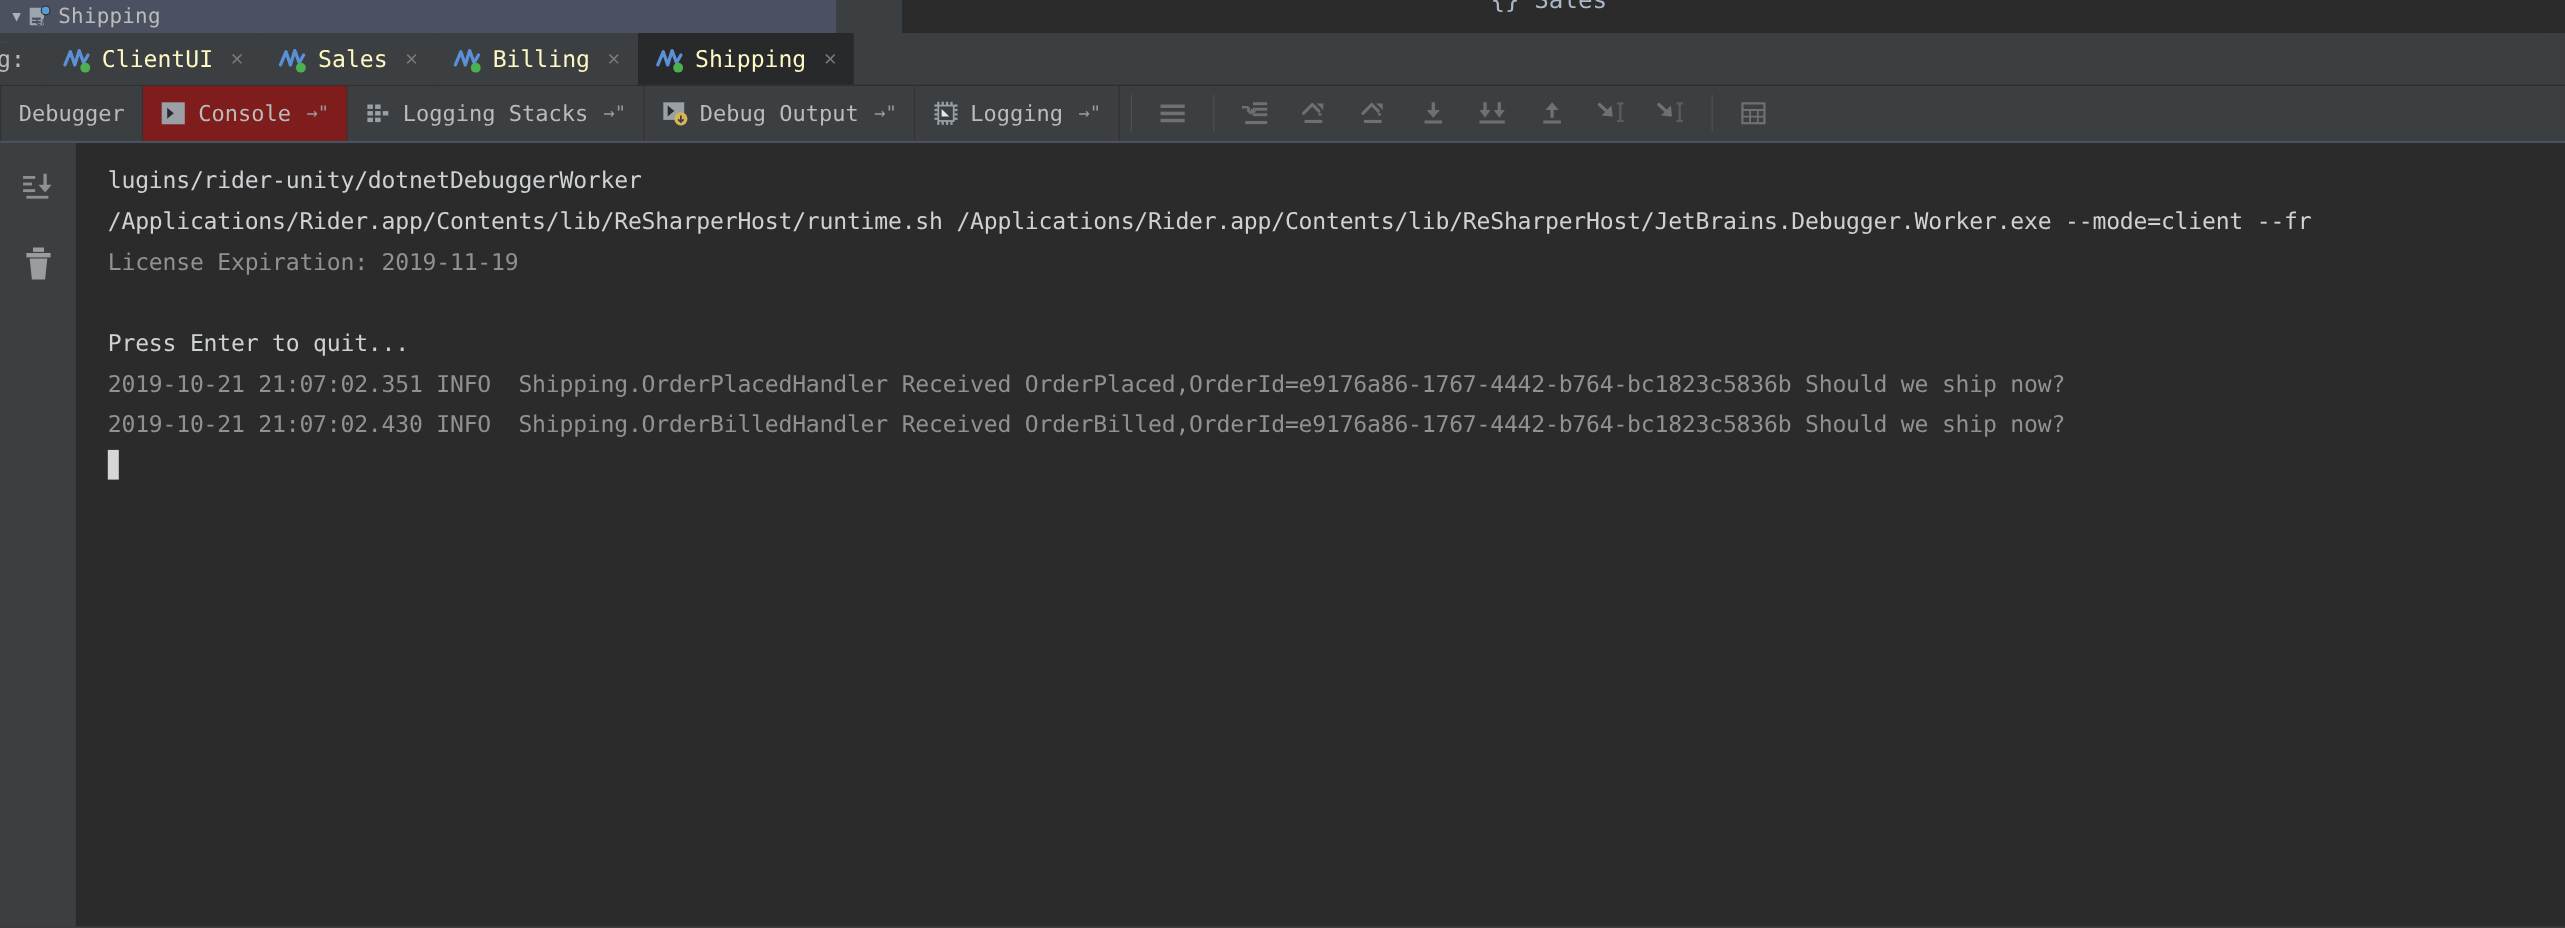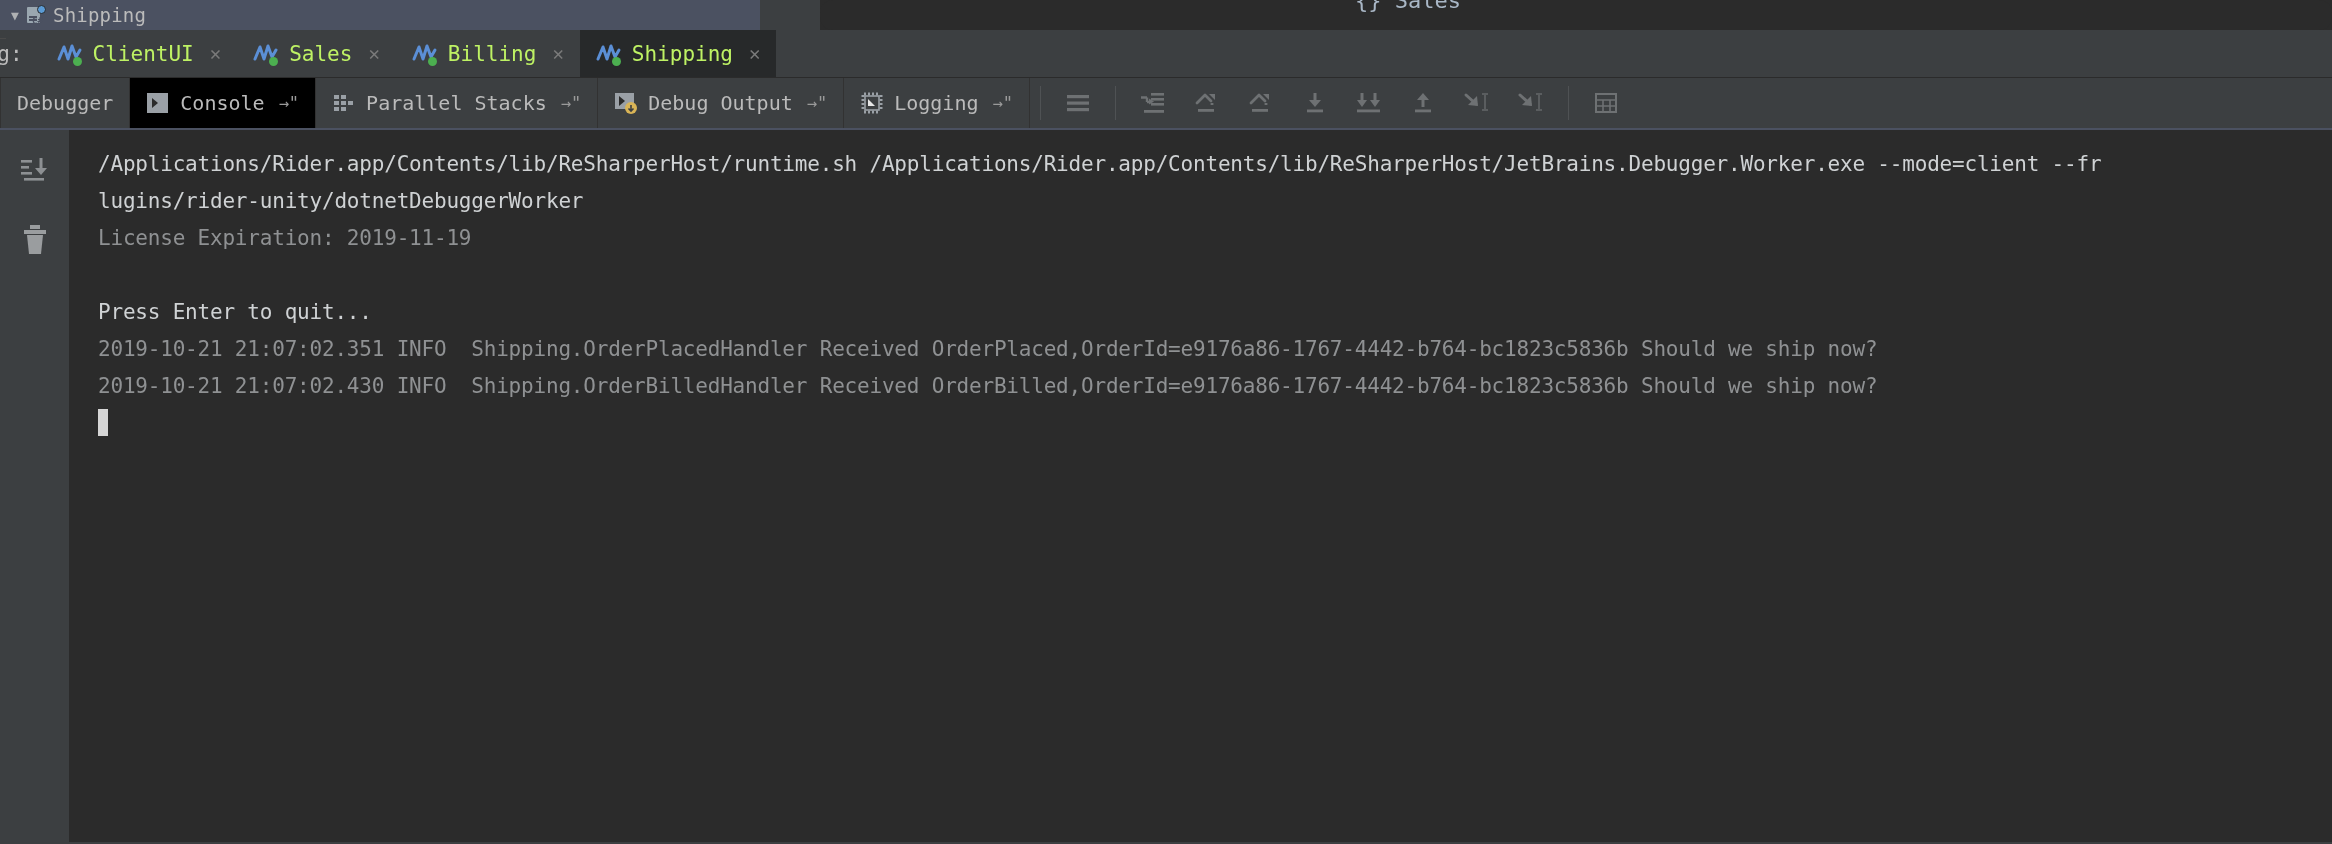--- a/index.html
+++ b/index.html
@@ -112,21 +112,21 @@
     width: 26px; height: 24px;
     position: relative; flex: 0 0 auto;
   }
   .wave-icon svg { display: block; }
   .wave-icon .runled {
     position: absolute; right: 1px; bottom: 0px;
     width: 9px; height: 9px; border-radius: 50%;
     background: #4caf50;
   }
   .session-name {
-    color: #bef264;
+    color: #fef9c3;
     font-size: 21px;
     white-space: nowrap;
   }
   .tab-close {
     color: #7a7a7a;
     font-size: 19px;
     margin-left: 6px;
     line-height: 1;
   }
 
@@ -142,21 +142,21 @@
     display: flex; align-items: center;
     gap: 10px;
     padding: 0 16px;
     border-right: 1px solid #323232;
     color: #bbbbbb;
     font-size: 20px;
     white-space: nowrap;
     justify-content: center;
   }
   .tb-tab:first-child { border-left: 1px solid #323232; }
-  .tb-tab.active { background: #000000; }
+  .tb-tab.active { background: #7f1d1d; }
   .tb-pin {
     color: #9a9a9a;
     font-size: 17px;
     margin-left: 4px;
   }
   .ic { flex: 0 0 auto; display:block; }
   .tb-btn {
     width: 54px;
     display: flex; align-items: center; justify-content: center;
   }
@@ -300,21 +300,21 @@
       <g fill="#9aa0a6">
         <rect x="2" y="4" width="5" height="4"></rect>
           <rect x="9" y="4" width="5" height="4"></rect>
         <rect x="2" y="10" width="5" height="4"></rect>
           <rect x="9" y="10" width="5" height="4"></rect>
           <rect x="16" y="10" width="5" height="4"></rect>
         <rect x="2" y="16" width="5" height="4"></rect>
           <rect x="9" y="16" width="5" height="4"></rect>
       </g>
     </svg>
-    <span>Parallel Stacks</span>
+    <span>Logging Stacks</span>
     <span class="tb-pin">→"</span>
   </div>
 
   <div class="tb-tab">
     <svg class="ic" width="24" height="24" viewBox="0 0 24 24">
       <rect x="1" y="2" width="19" height="16" fill="#9aa0a6"></rect>
       <path d="M5 5 L11 10 L5 15 Z" fill="#2b2b2b"></path>
       <circle cx="17" cy="17" r="6" fill="#d9b456"></circle>
       <path d="M17 14 L17 20 M14.5 17.5 L17 20 L19.5 17.5" stroke="#3c3f41" stroke-width="1.6" fill="none"></path>
     </svg>
@@ -465,22 +465,22 @@
     <div class="gutter-btn">
       <svg width="34" height="36" viewBox="0 0 34 36">
         <rect x="12" y="3" width="10" height="4" fill="#9a9d9f"></rect>
         <rect x="6" y="8" width="22" height="4" fill="#9a9d9f"></rect>
         <path d="M9 13 L25 13 L23 32 L11 32 Z" fill="#9a9d9f"></path>
       </svg>
     </div>
   </div>
 
   <div class="console">
+    <div class="cline c-white">lugins/rider-unity/dotnetDebuggerWorker</div>
     <div class="cline c-white">/Applications/Rider.app/Contents/lib/ReSharperHost/runtime.sh /Applications/Rider.app/Contents/lib/ReSharperHost/JetBrains.Debugger.Worker.exe --mode=client --fr</div>
-    <div class="cline c-white">lugins/rider-unity/dotnetDebuggerWorker</div>
     <div class="cline c-grey">License Expiration: 2019-11-19</div>
     <div class="cline c-blank">&nbsp;</div>
     <div class="cline c-white">Press Enter to quit...</div>
     <div class="cline c-grey">2019-10-21 21:07:02.351 INFO  Shipping.OrderPlacedHandler Received OrderPlaced,OrderId=e9176a86-1767-4442-b764-bc1823c5836b Should we ship now?</div>
     <div class="cline c-grey">2019-10-21 21:07:02.430 INFO  Shipping.OrderBilledHandler Received OrderBilled,OrderId=e9176a86-1767-4442-b764-bc1823c5836b Should we ship now?</div>
     <div class="cline"><span class="caret"></span></div>
   </div>
 </div>
 
 </body></html>

